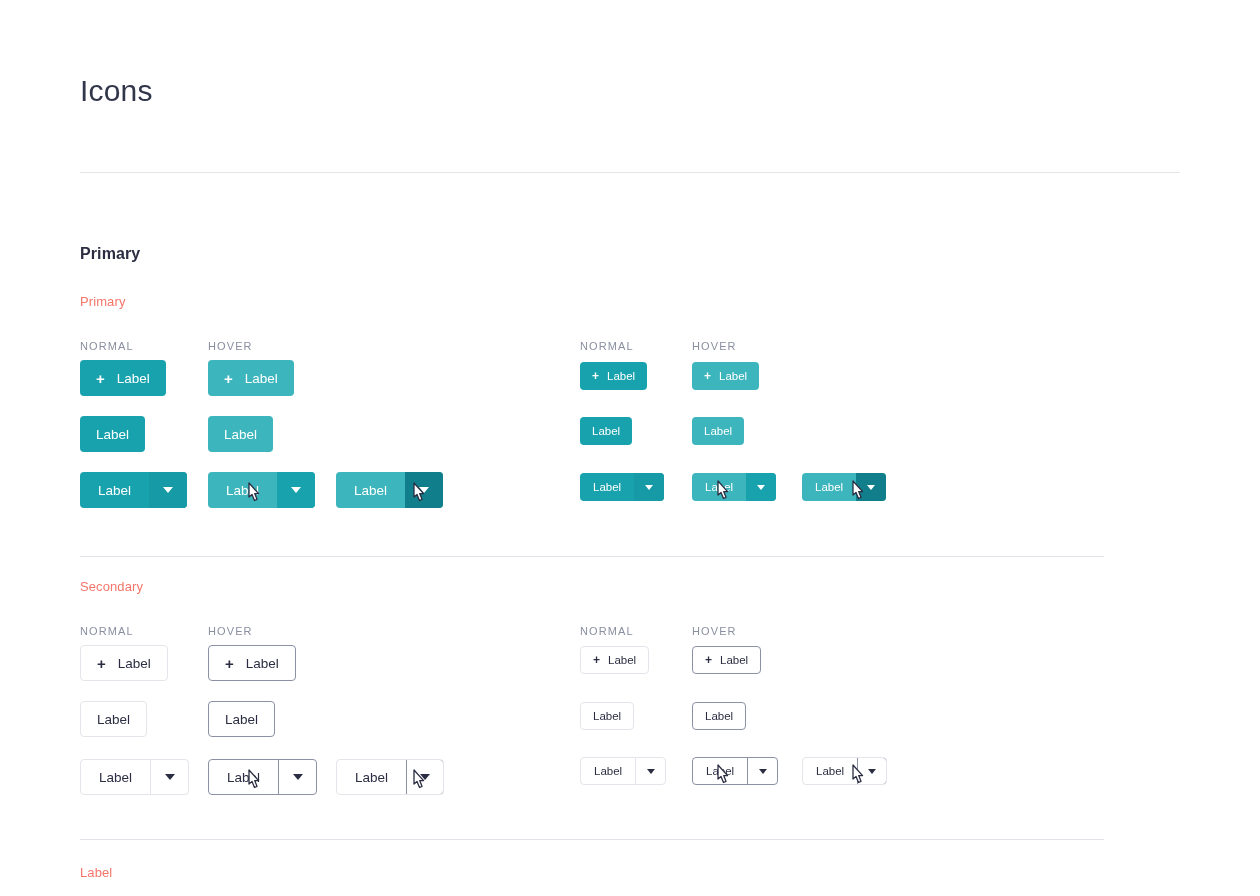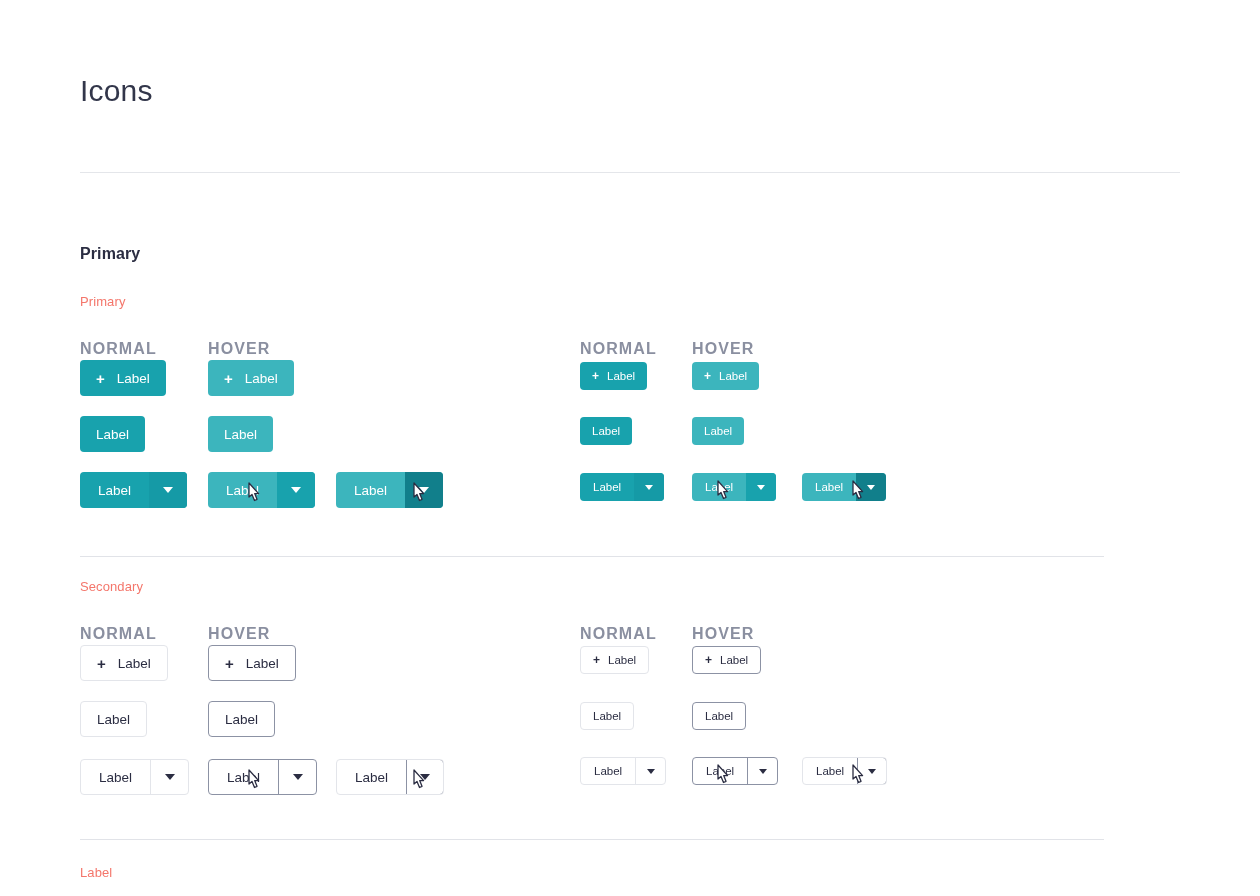--- a/index.html
+++ b/index.html
@@ -57,22 +57,22 @@
   .group-label {
     position: absolute;
     font-size: 13px;
     font-weight: 400;
     color: #f4766b;
     letter-spacing: 0.1px;
   }
 
   .col-label {
     position: absolute;
-    font-size: 16px;
-    font-weight: 700;
+    font-size: 11px;
+    font-weight: 400;
     letter-spacing: 1.1px;
     color: #8a8fa0;
     text-transform: uppercase;
   }
 
   .rule {
     position: absolute;
     left: 80px;
     height: 1px;
     background: #e1e3e8;

